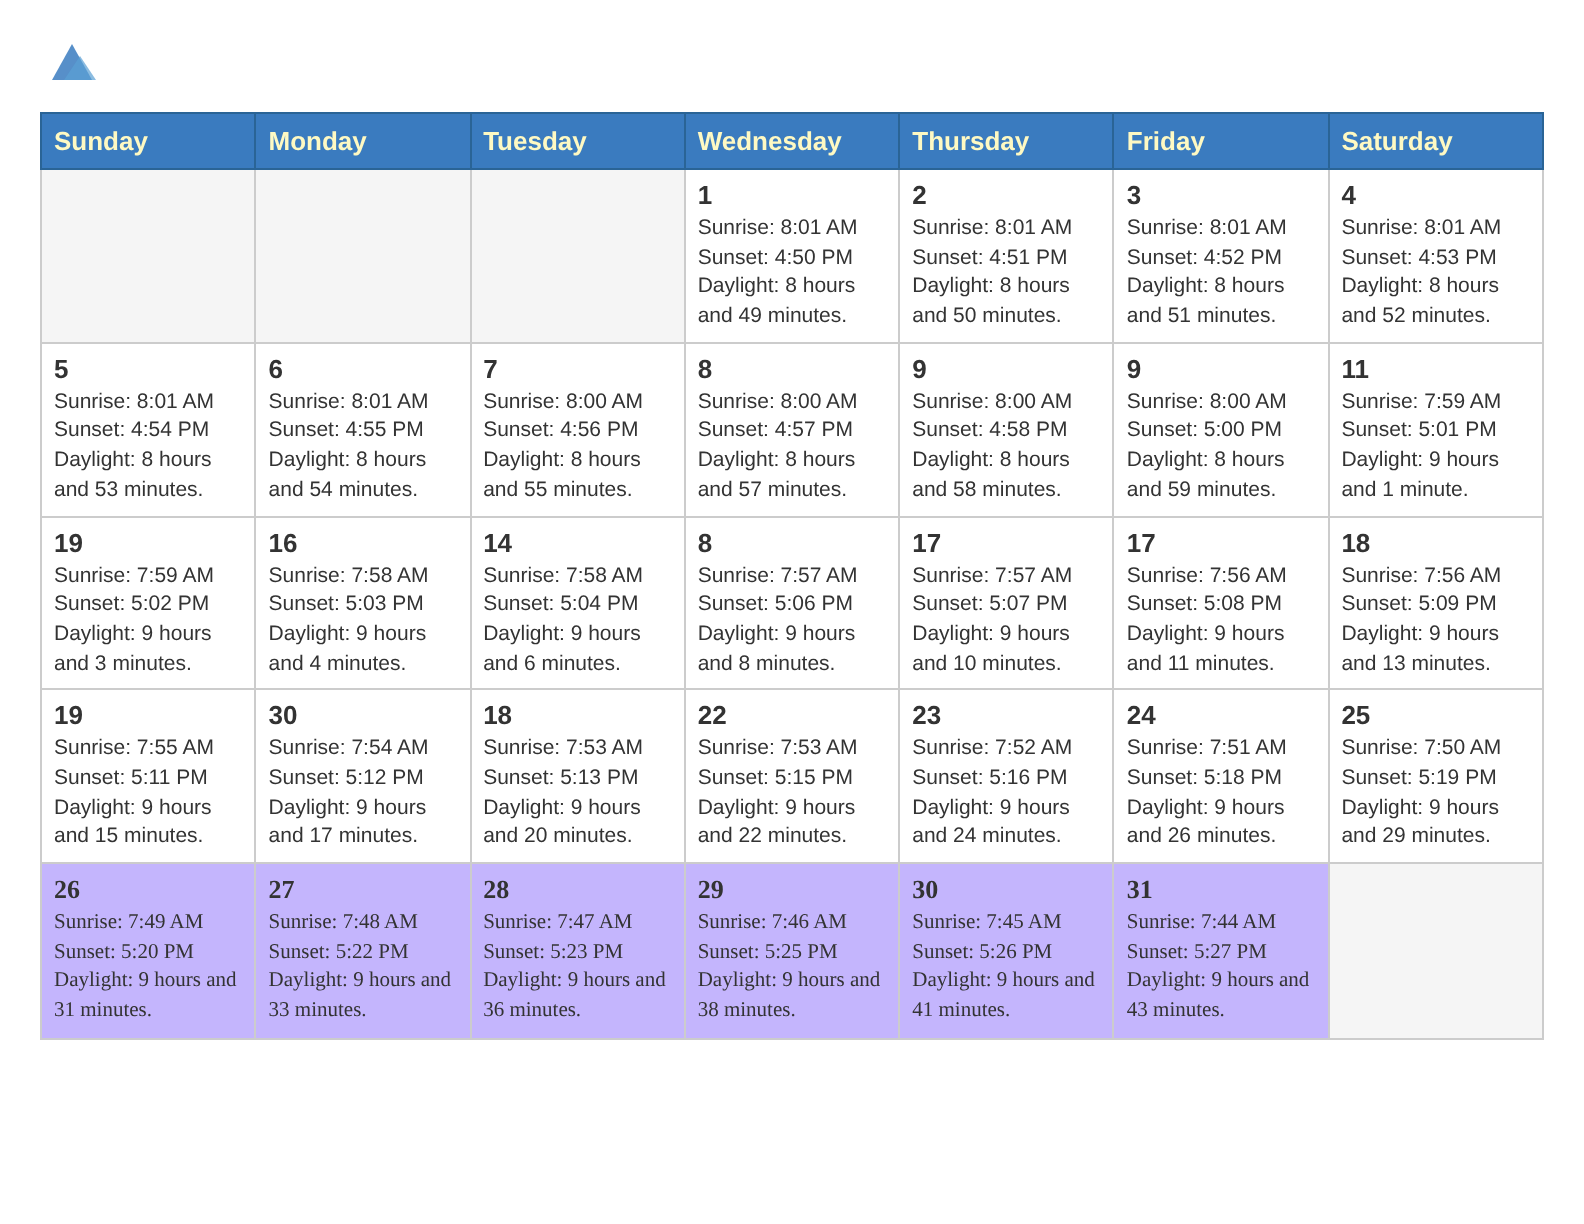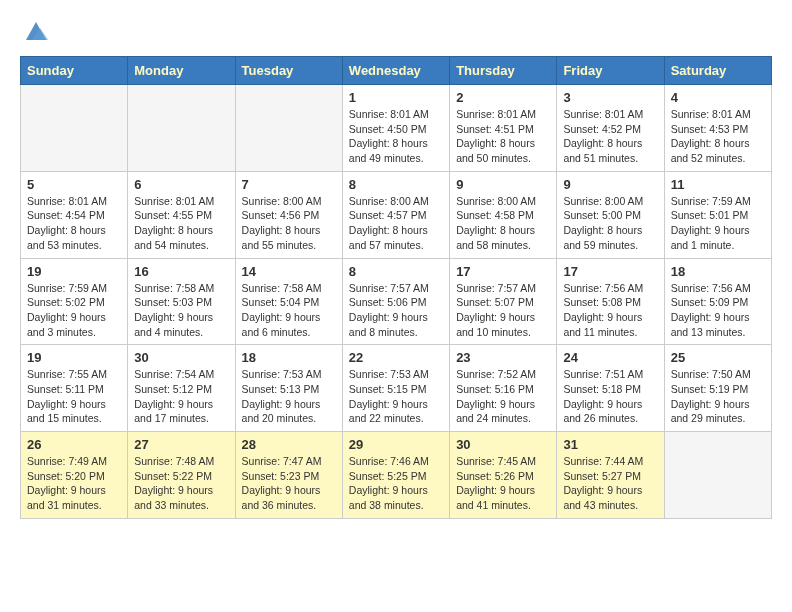--- a/index.html
+++ b/index.html
@@ -83,21 +83,22 @@
     }
     .day-info {
       font-size: 10.5px;
       line-height: 1.4;
       color: #333;
     }
     .calendar tr:last-child td {
       background: #f5f5f5;
     }
     .calendar tr:last-child td.has-data {
-      background: #fef9c3;
+      background: #c4b5fd;
+      font-family: Liberation Serif, serif;
     }
   </style>
 </head>
 <body>
 
 <div class="container">
   <div class="header">
     <div class="logo">
       <div class="logo-text">
         <span></span>

